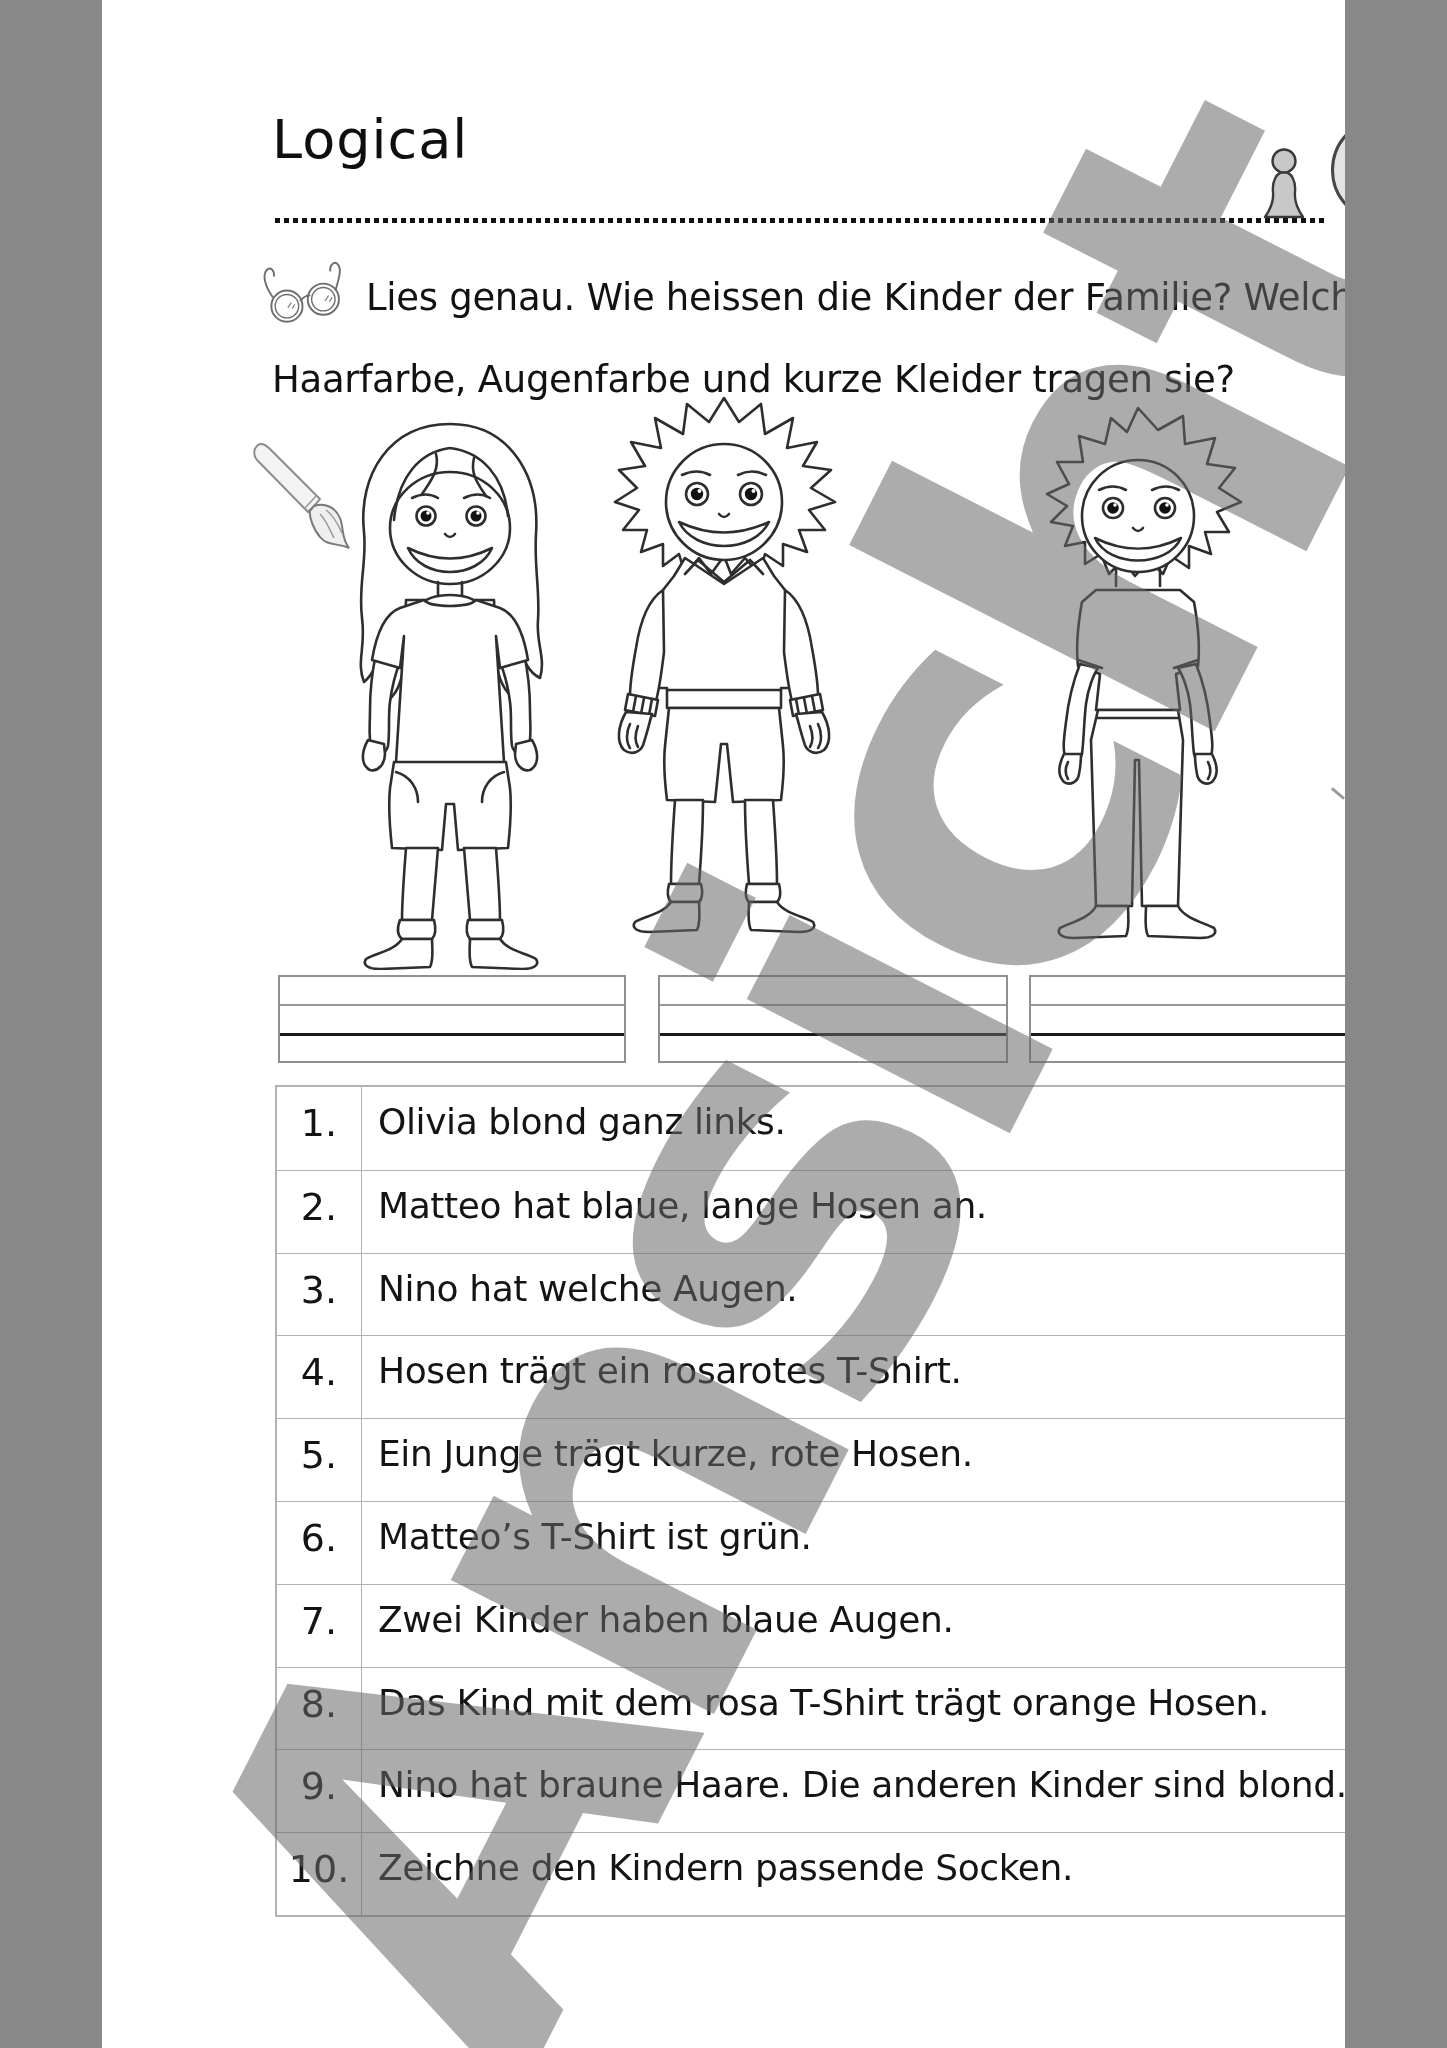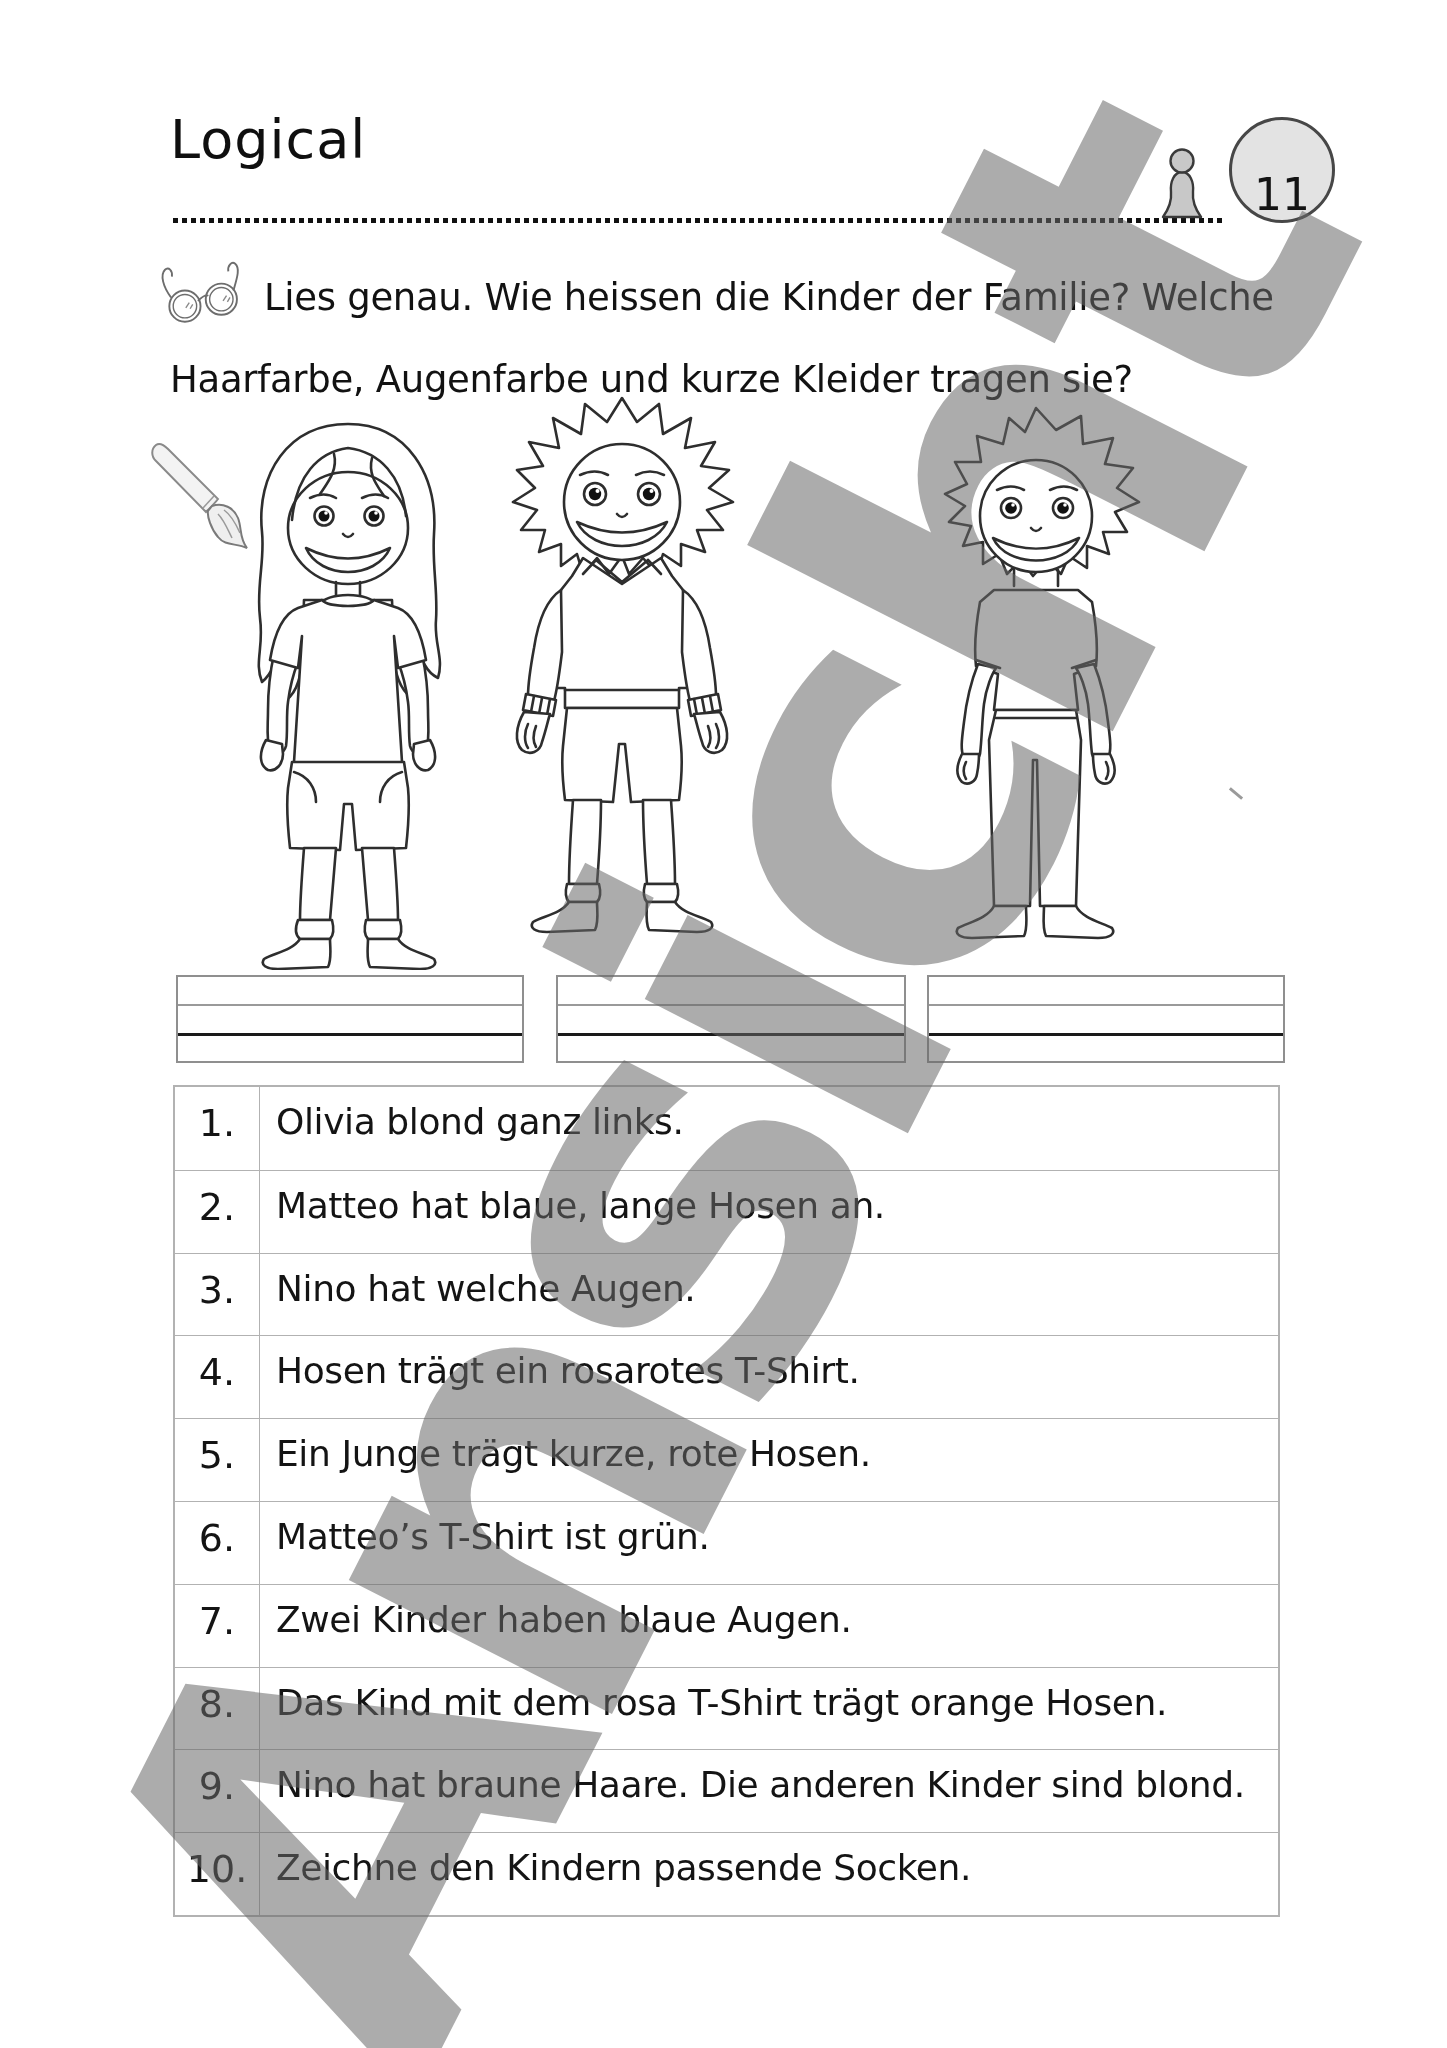--- a/index.html
+++ b/index.html
@@ -1,17 +1,17 @@
 <!DOCTYPE html>
 <html><head>
 <meta charset="utf-8">
 <style>
   html,body{margin:0;padding:0;background:#888;}
   #page{
-    position:relative; width:1447px; height:2048px; background:#ffffff;
+    position:relative; width:1243px; height:2048px; background:#ffffff;
     margin:0 auto; overflow:hidden;
     font-family:"DejaVu Sans","Liberation Sans",sans-serif; color:#141414;
   }
   
   .title{
     position:absolute; left:170px; top:108px;
     font-size:54px; font-weight:500; letter-spacing:1px; color:#0f0f0f;
   }
   .dotted-line{
     position:absolute; left:173px; top:218px; width:1052px; height:5px;

